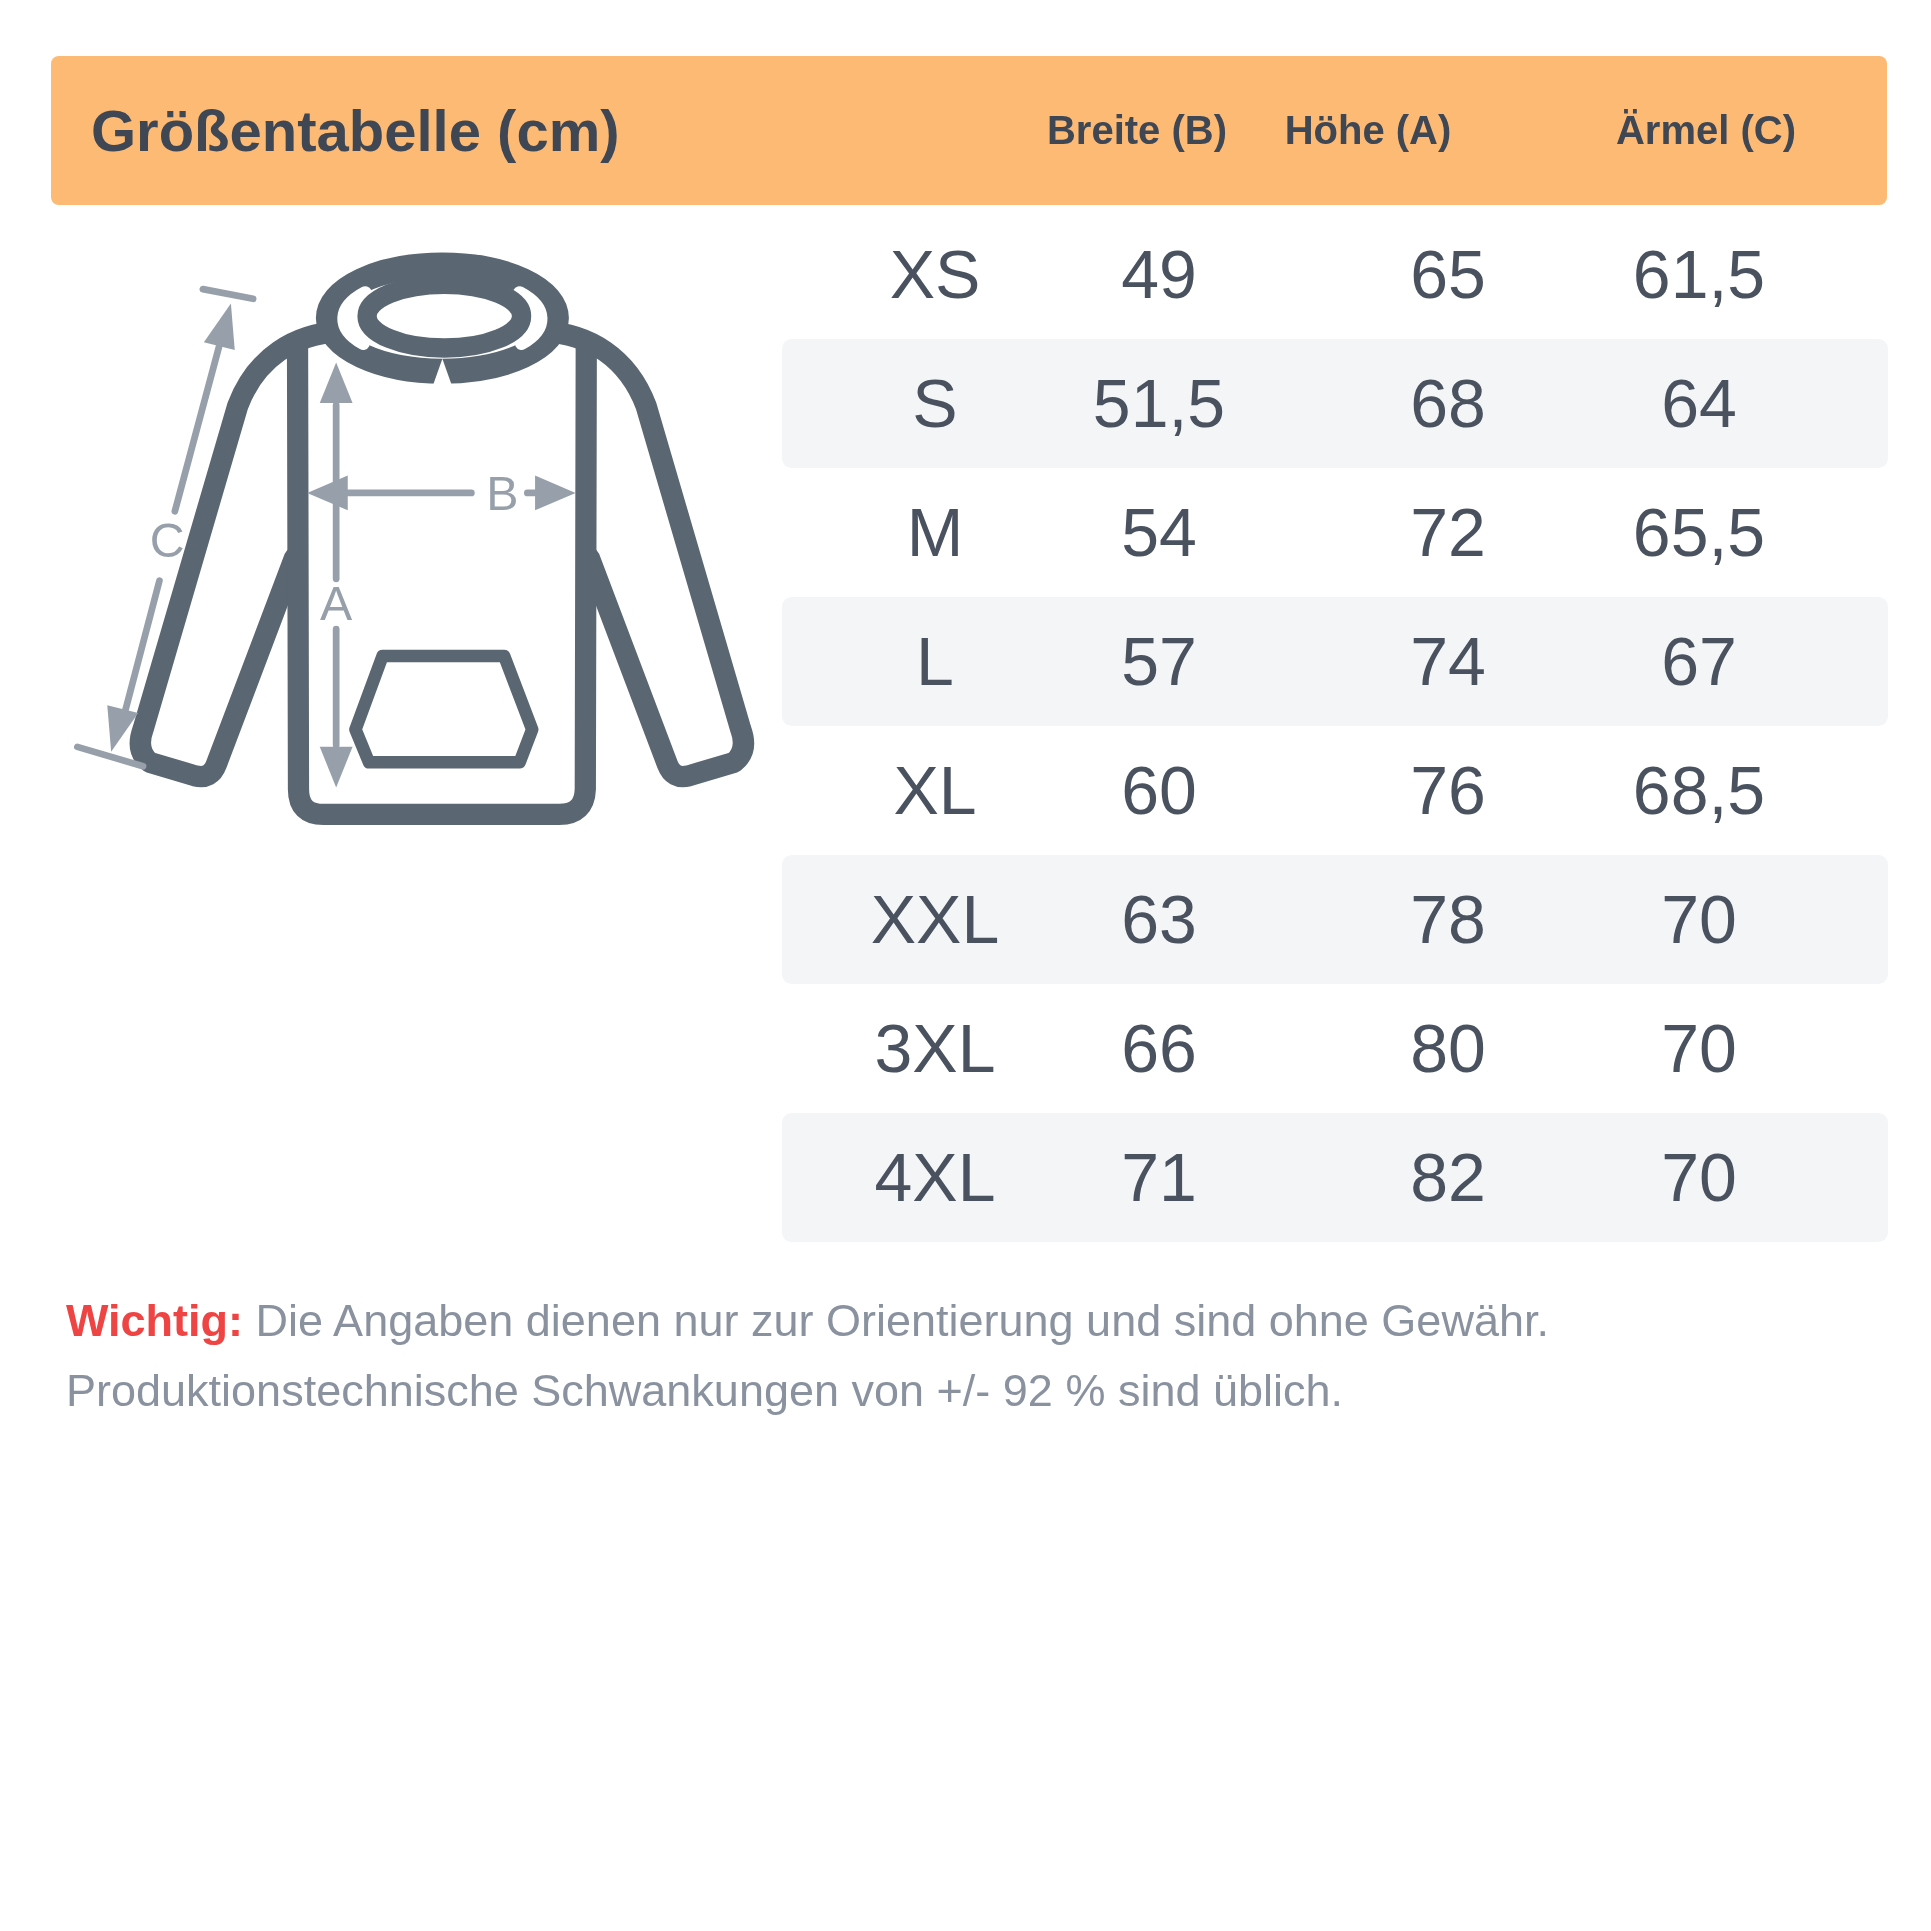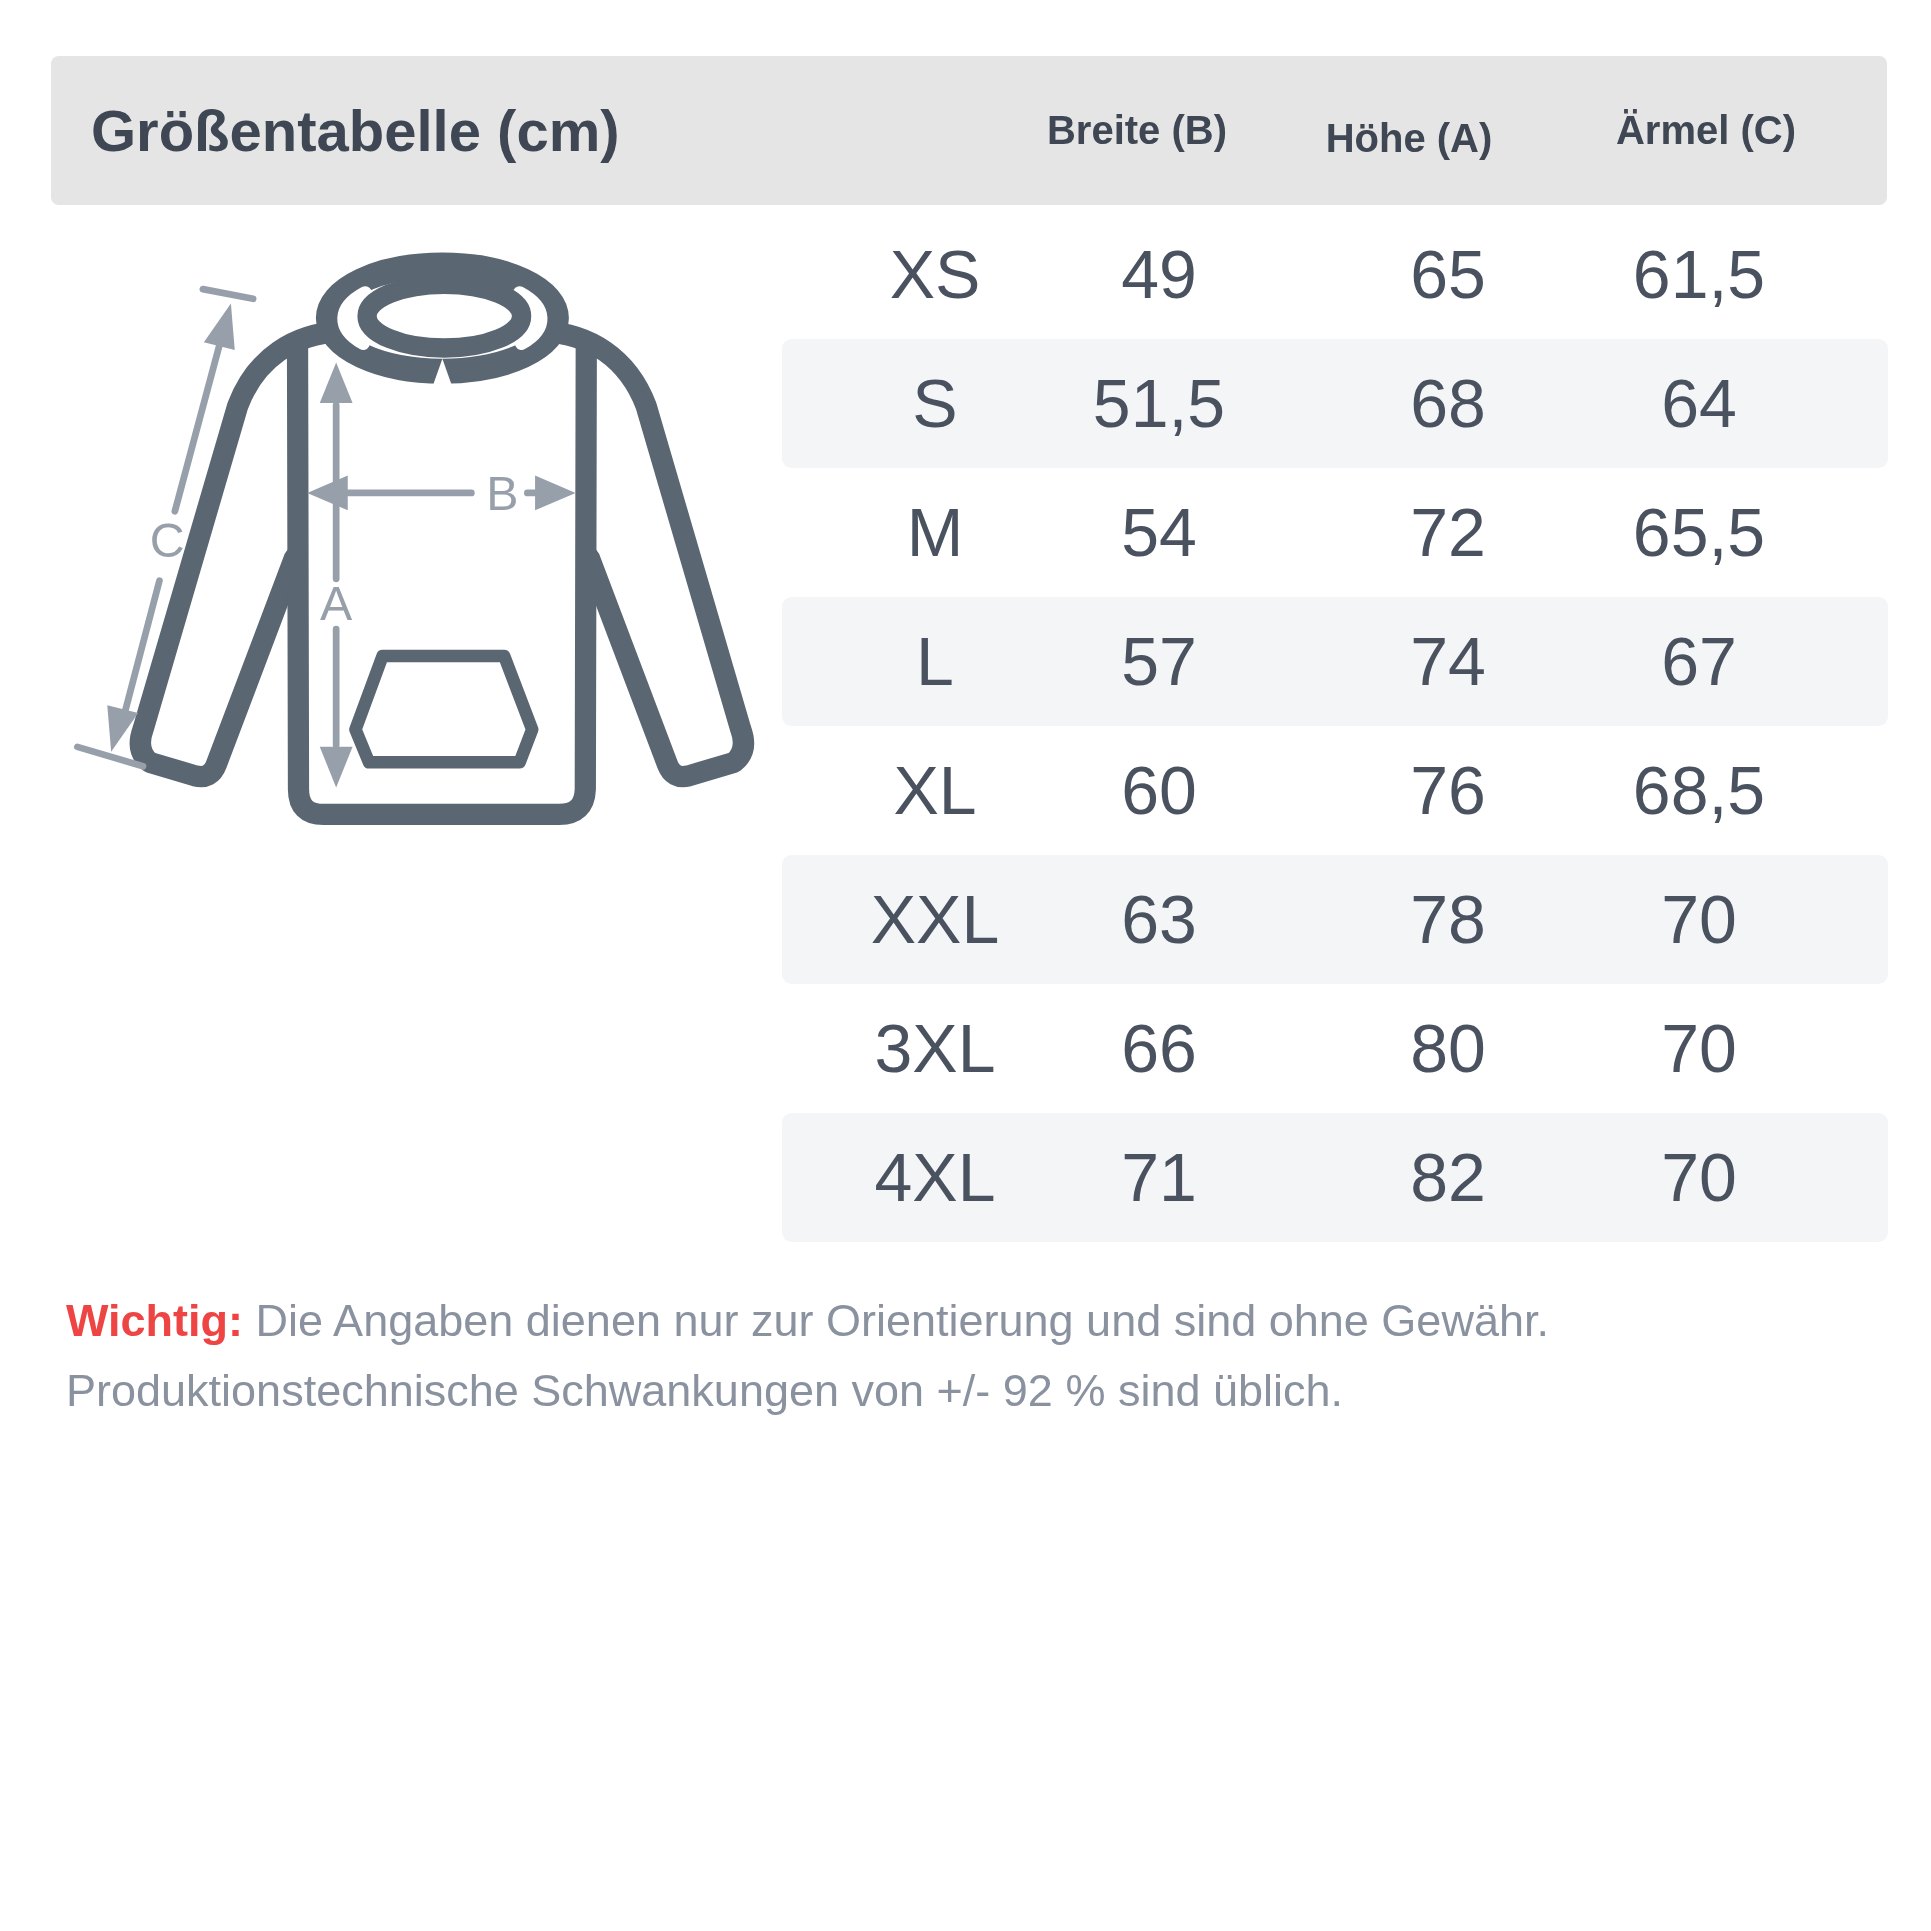--- a/index.html
+++ b/index.html
@@ -3,33 +3,33 @@
 <meta charset="utf-8">
 <style>
   html,body { margin:0; padding:0; background:#ffffff; }
   .canvas {
     position:relative; width:1931px; height:1931px; background:#ffffff;
     font-family:"Liberation Sans","DejaVu Sans",sans-serif; overflow:hidden;
   }
   
   .header-band {
     position:absolute; left:51px; top:56px; width:1836px; height:149px;
-    background:#e5e5e5; border-radius:7.7px;
+    background:#fdba74; border-radius:7.7px;
   }
   .title {
     position:absolute; left:40px; top:0; height:149px; line-height:149px;
     font-size:58px; font-weight:bold; color:#3e4753; white-space:nowrap;
   }
   .col-head {
     position:absolute; top:0; height:149px; line-height:149px;
     font-size:40px; font-weight:bold; color:#3e4753; white-space:nowrap;
     transform:translateX(-50%);
   }
   .col-head.c1 { left:1086px; }
-  .col-head.c2 { left:1358px;margin-top:8px; }
+  .col-head.c2 { left:1317px; }
   .col-head.c3 { left:1655px; }
   
   .rows { position:absolute; left:0; top:210px; width:1931px; }
   .row { position:relative; height:129px; }
   .stripe {
     position:absolute; left:782px; top:0; width:1106px; height:129px;
     background:#f4f5f7; border-radius:9.7px;
   }
   .cell {
     position:absolute; top:0; height:129px; line-height:129px;

